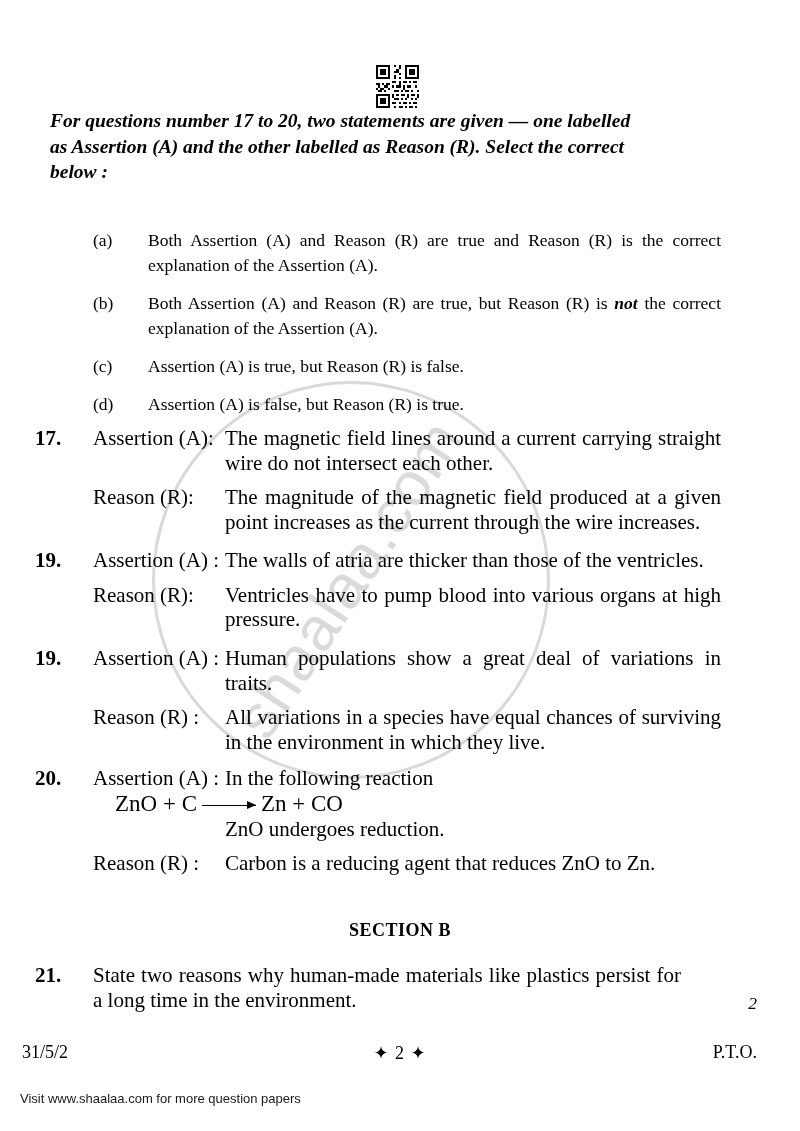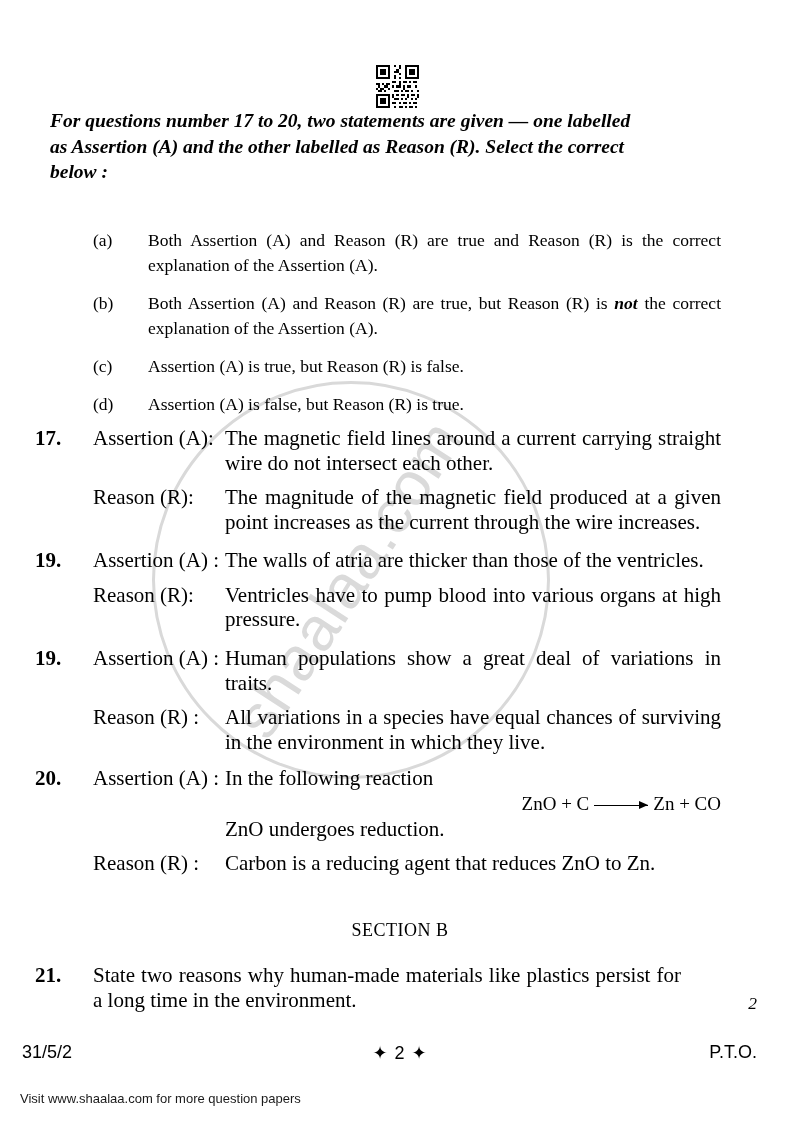--- a/index.html
+++ b/index.html
@@ -133,25 +133,24 @@
     flex: 0 0 132px;
   }
   .qbody {
     flex: 1 1 auto;
     text-align: justify;
   }
   .qbody.nojust { text-align: left; }
   .gap-line { height: 10px; }
 
   .equation {
-    font-size: 19px;
+    font-size: 23px;
     line-height: 26px;
     padding-left: 80px;
     white-space: nowrap;
-    text-align: right;
   }
   .arrow-long {
     display: inline-block;
     position: relative;
     width: 54px;
     height: 10px;
     margin: 0 5px 1px 5px;
     vertical-align: middle;
   }
   .arrow-long .shaft {
@@ -173,21 +172,21 @@
     border-left: 9px solid #000;
   }
 
   
   .section-head {
     position: absolute;
     left: 0;
     top: 920px;
     width: 800px;
     text-align: center;
-    font-weight: normal;
+    font-weight: bold;
     font-size: 18px;
     letter-spacing: 0.5px;
     z-index: 2;
   }
 
   
   .marks {
     position: absolute;
     right: 43px;
     font-style: italic;
@@ -195,21 +194,21 @@
     z-index: 2;
   }
 
   
   .footer {
     position: absolute;
     left: 0;
     top: 1042px;
     width: 784px;
     height: 26px;
-    font-family: Liberation Sans, sans-serif;
+    font-family: Liberation Serif, serif;
     font-size: 18px;
     z-index: 2;
   }
   .footer-left {
     position: absolute;
     left: 22px;
     top: 0;
   }
   .footer-center {
     position: absolute;

